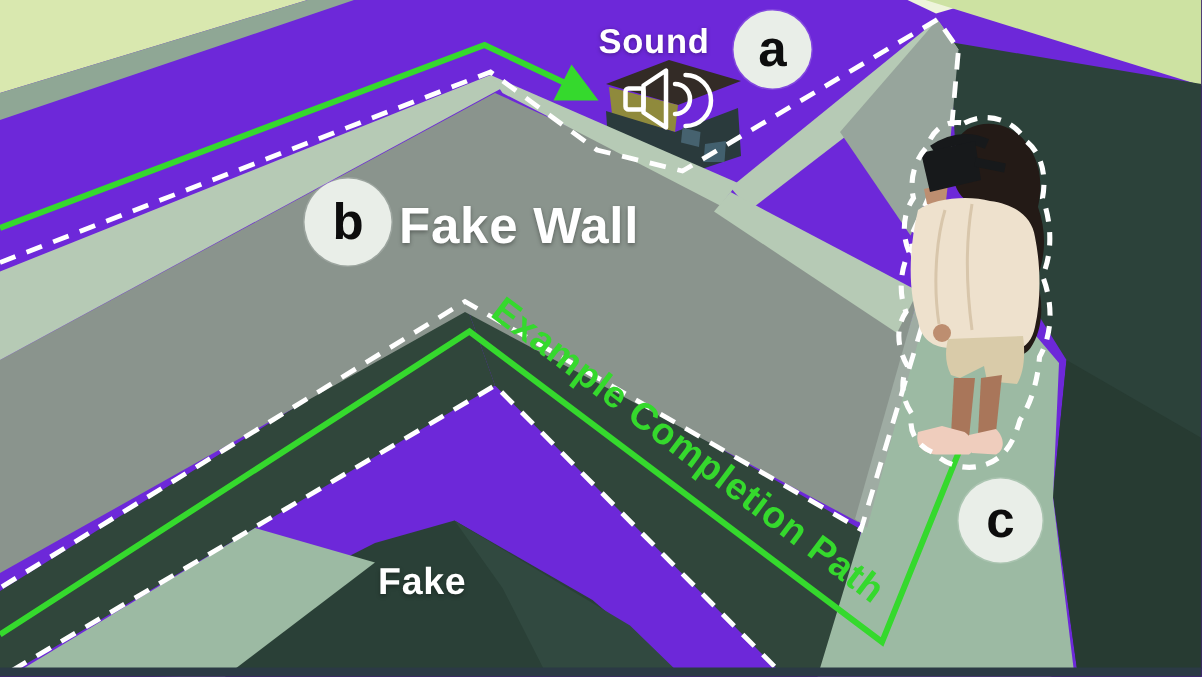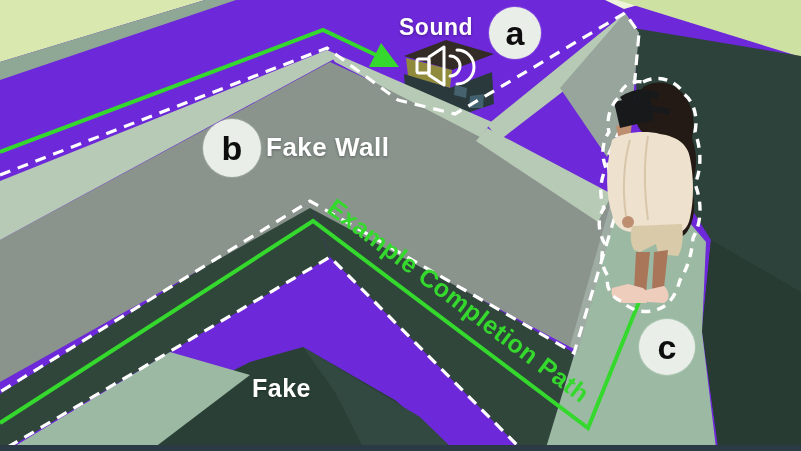--- a/index.html
+++ b/index.html
@@ -8,21 +8,21 @@
     background:#6d28d9;
     font-family:"Liberation Sans",sans-serif;
   }
   .scene svg{position:absolute;left:0;top:0;}
   .label{
     position:absolute;color:#fff;font-weight:700;white-space:nowrap;
     text-shadow:0 1px 3px rgba(0,0,0,.35);
     letter-spacing:.5px;
   }
   .label-sound{left:399px;top:14px;font-size:23px;}
-  .label-fakewall{left:266px;top:132px;font-size:26px;}
+  .label-fakewall{left:266px;top:132px;font-size:34px;}
   .label-table{left:252px;top:374px;font-size:25px;}
   .label-path{
     position:absolute;left:322px;top:186px;height:30px;line-height:30px;
     color:#35D92D;font-weight:700;font-size:25px;letter-spacing:.5px;
     white-space:nowrap;transform:rotate(37deg);transform-origin:0 100%;
   }
   .marker{
     position:absolute;border-radius:50%;background:#E9EEE8;
     display:flex;align-items:center;justify-content:center;
     color:#0d0d0d;font-weight:700;font-size:34px;line-height:1;

